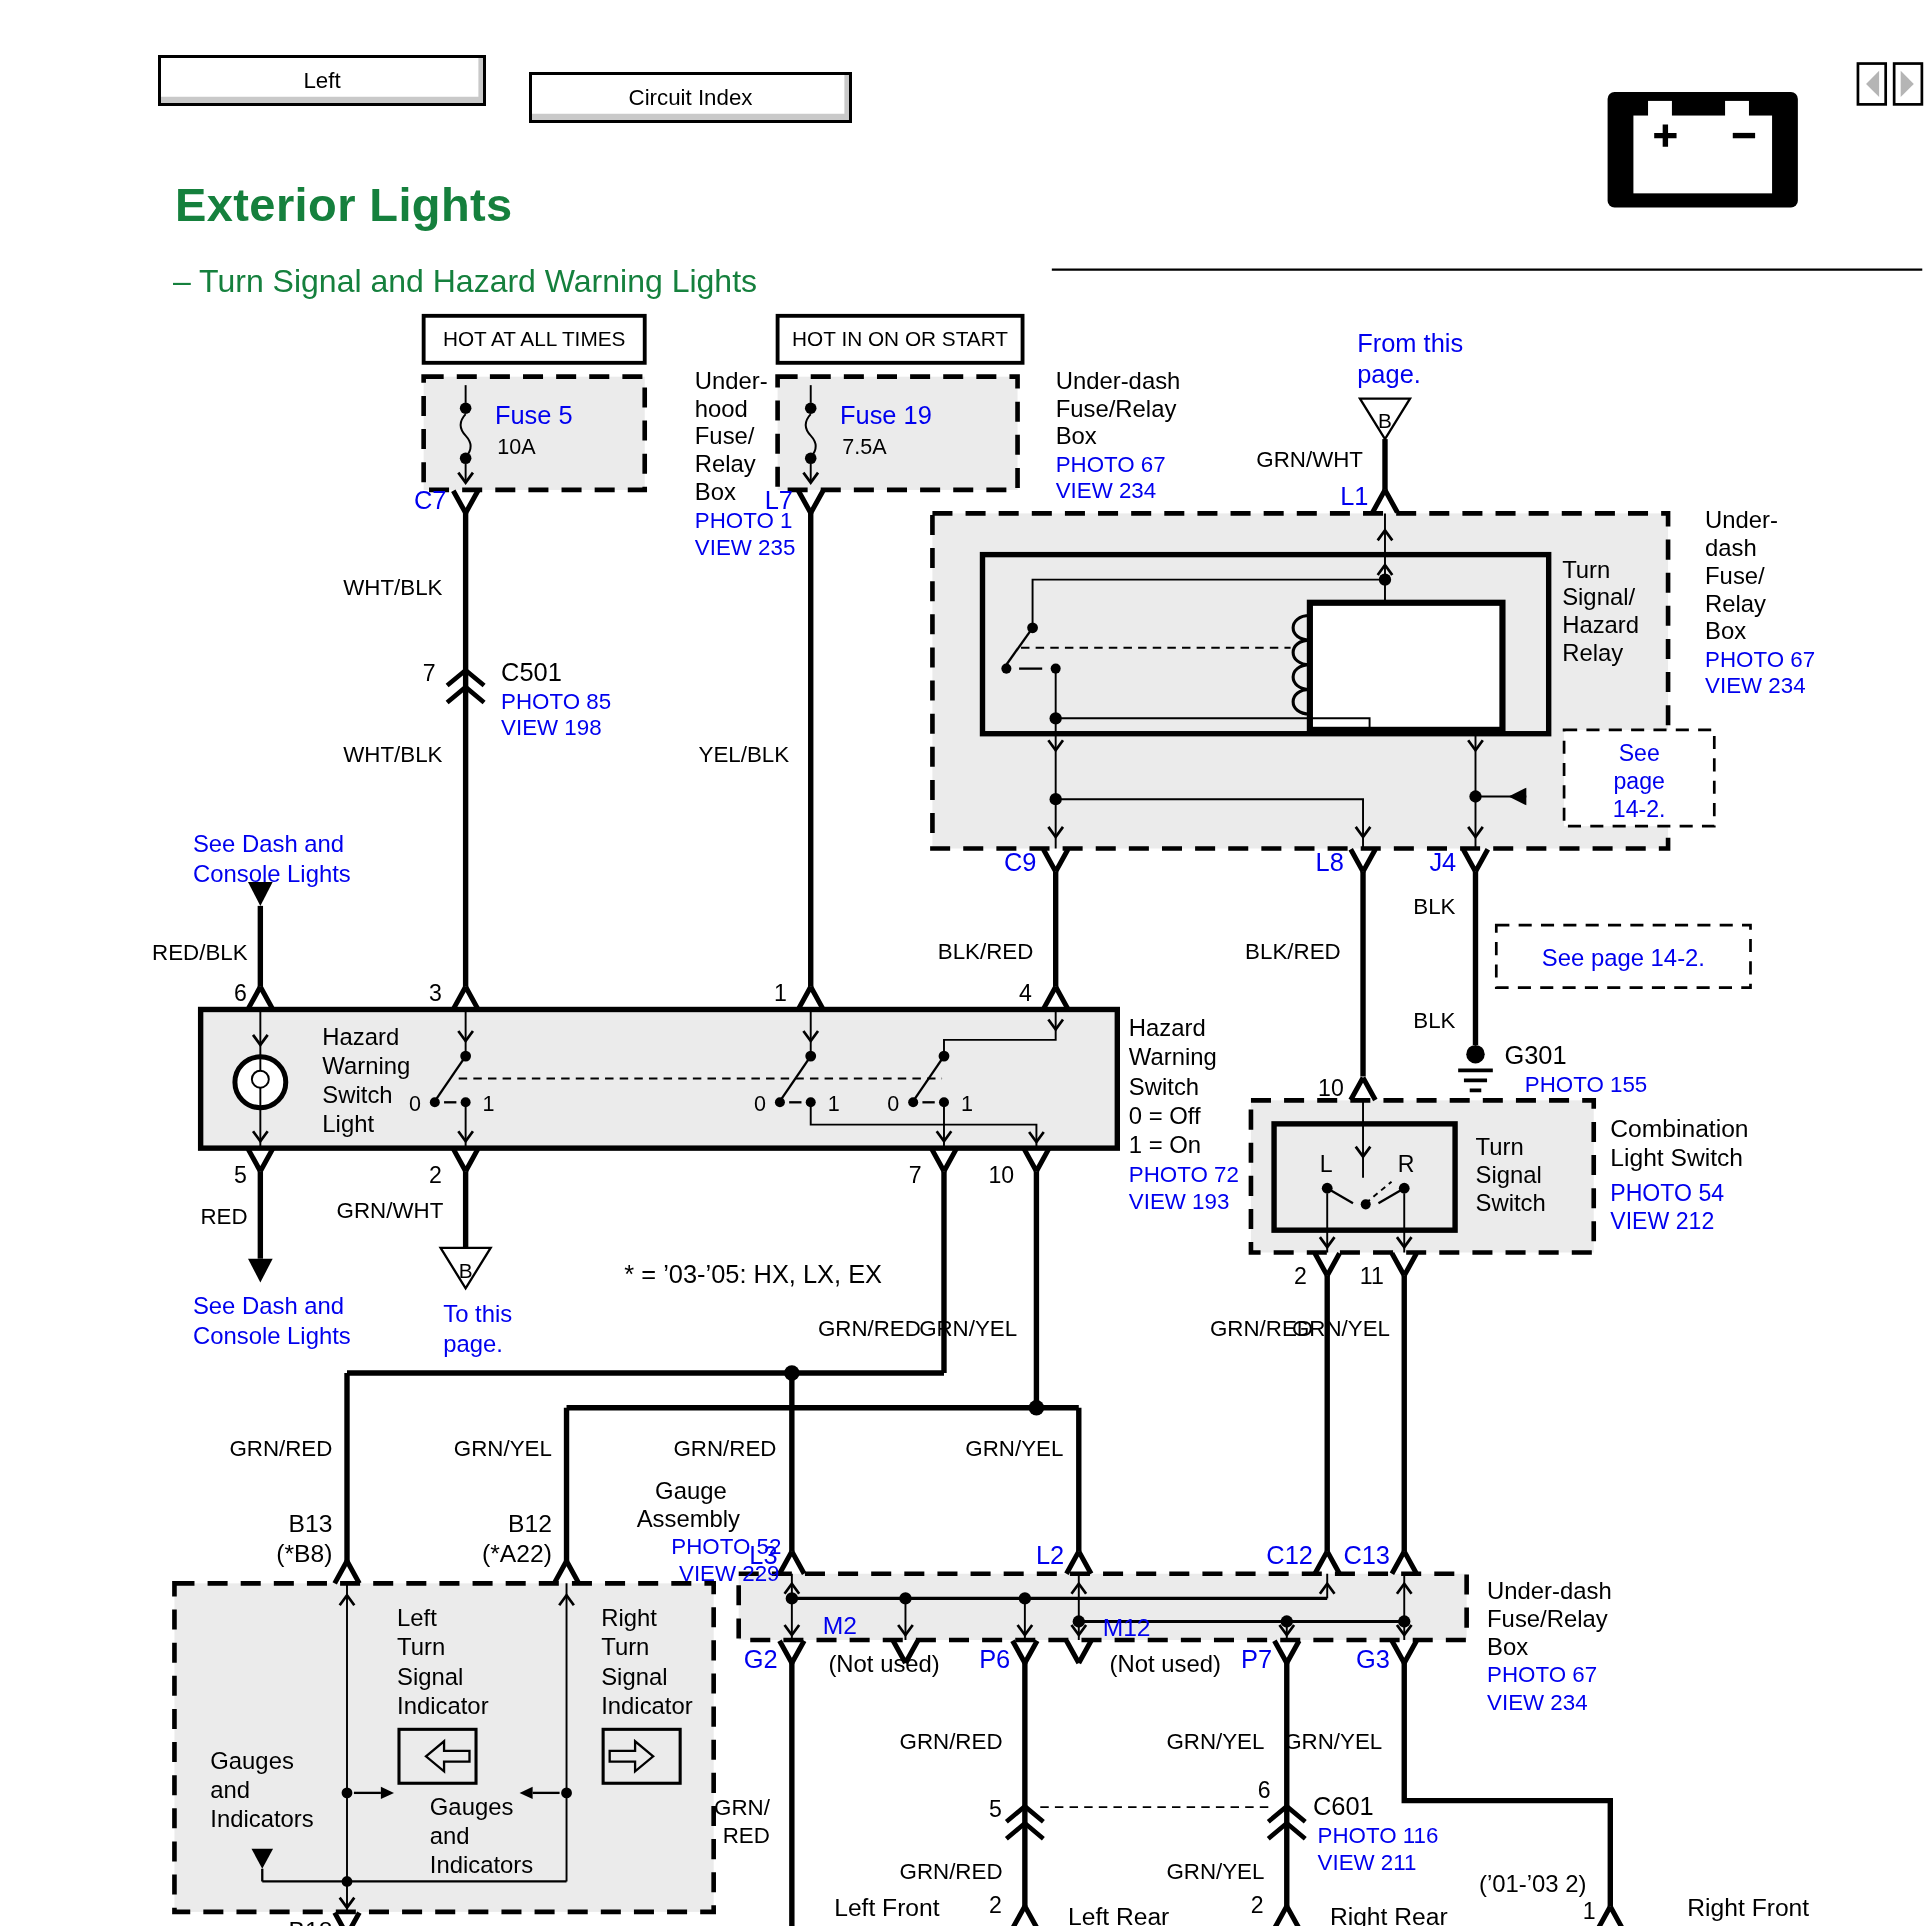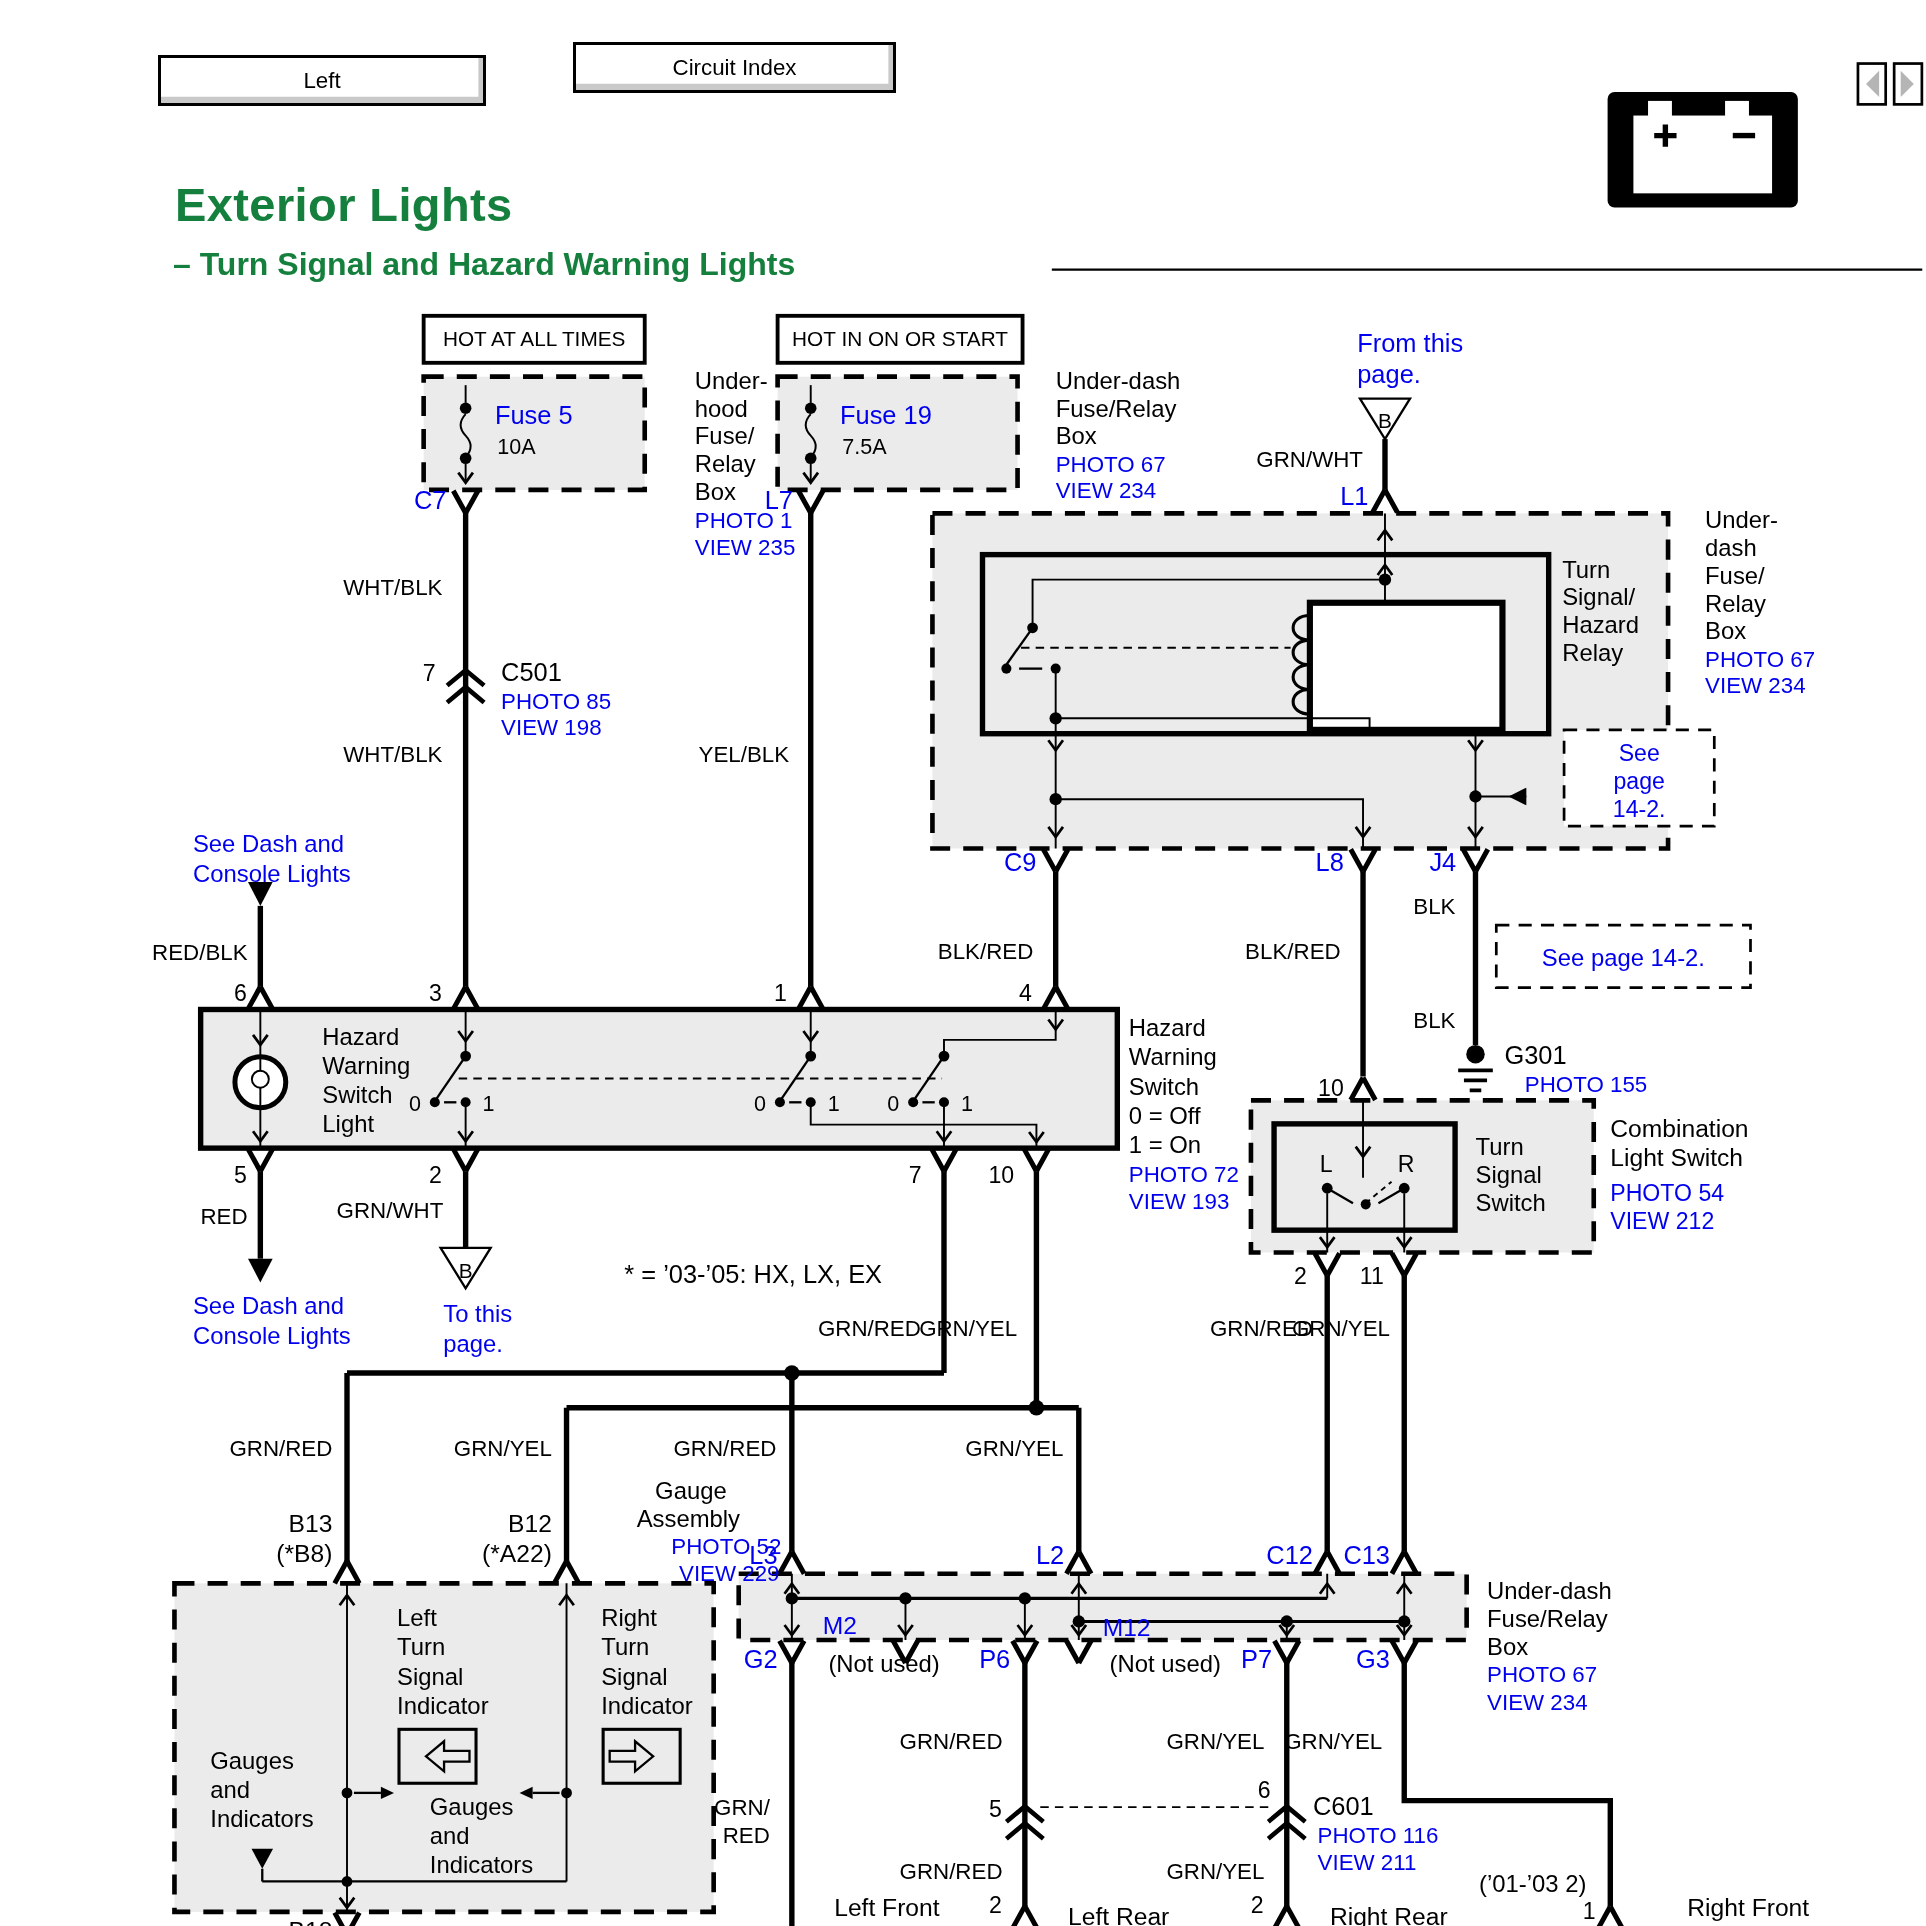--- a/index.html
+++ b/index.html
@@ -528,19 +528,19 @@
       <text x="2047" y="6172" font-size="58" fill="#0000EE">PHOTO 155</text>
       <text x="2732" y="6098" font-size="66" fill="#000000">G601</text>
       <text x="2732" y="6172" font-size="58" fill="#0000EE">PHOTO 148</text>
       <text x="3412" y="6098" font-size="66" fill="#000000">G601</text>
       <text x="3412" y="6172" font-size="58" fill="#0000EE">PHOTO 148</text>
       <text x="4172" y="6098" font-size="66" fill="#000000">G201</text>
       <text x="4172" y="6172" font-size="58" fill="#0000EE">PHOTO 157</text>
     </svg>
 
   <div class="ov" style="left:175px;top:177px;font-size:47px;font-weight:bold;letter-spacing:0.4px;">Exterior Lights</div>
-  <div class="ov" style="left:173px;top:246px;font-size:32px;font-weight:bold;">– Turn Signal and Hazard Warning Lights</div>
+  <div class="ov" style="left:173px;top:263px;font-size:32px;font-weight:normal;">– Turn Signal and Hazard Warning Lights</div>
 
   <button class="btn3d" style="left:158px;top:55px;width:328px;height:51px;">Left</button>
-  <button class="btn3d" style="left:529px;top:42px;width:323px;height:51px;margin-left:44px;">Circuit Index</button>
+  <button class="btn3d" style="left:529px;top:72px;width:323px;height:51px;">Circuit Index</button>
 
 </div>
 
 
 </body></html>

